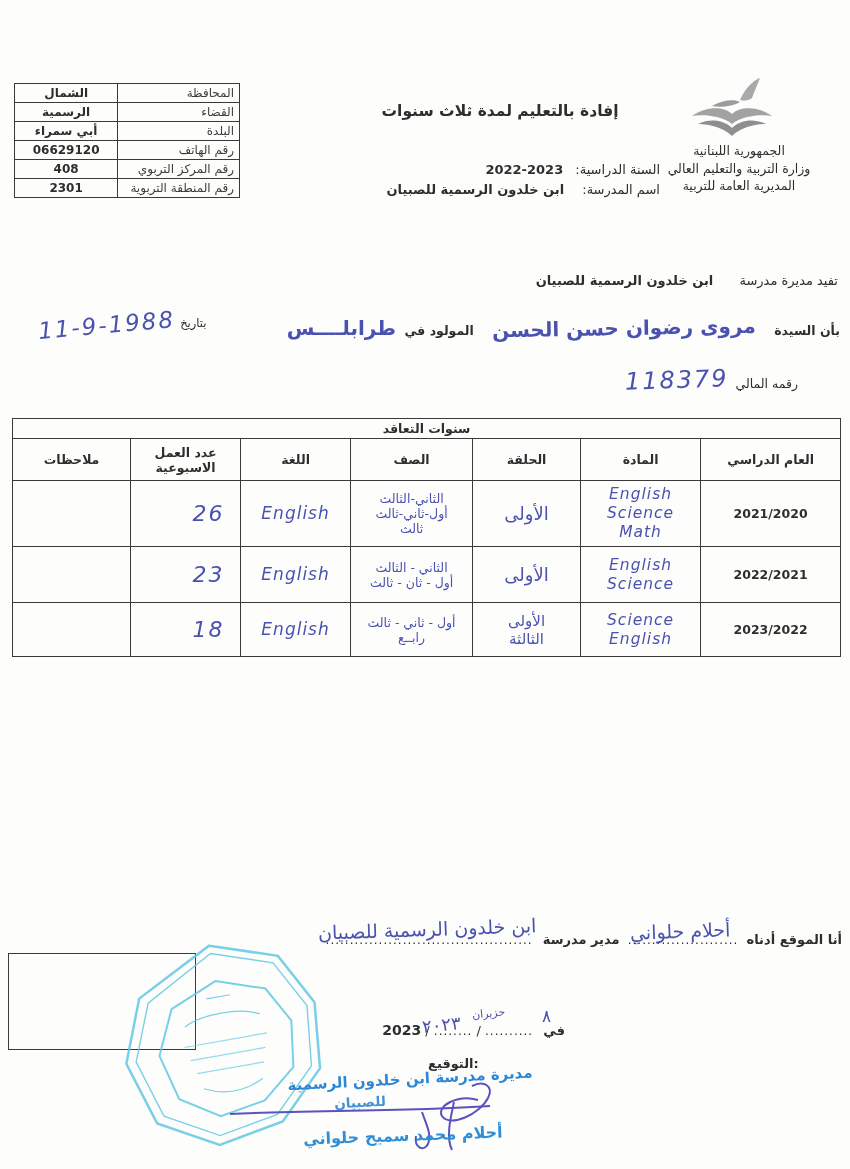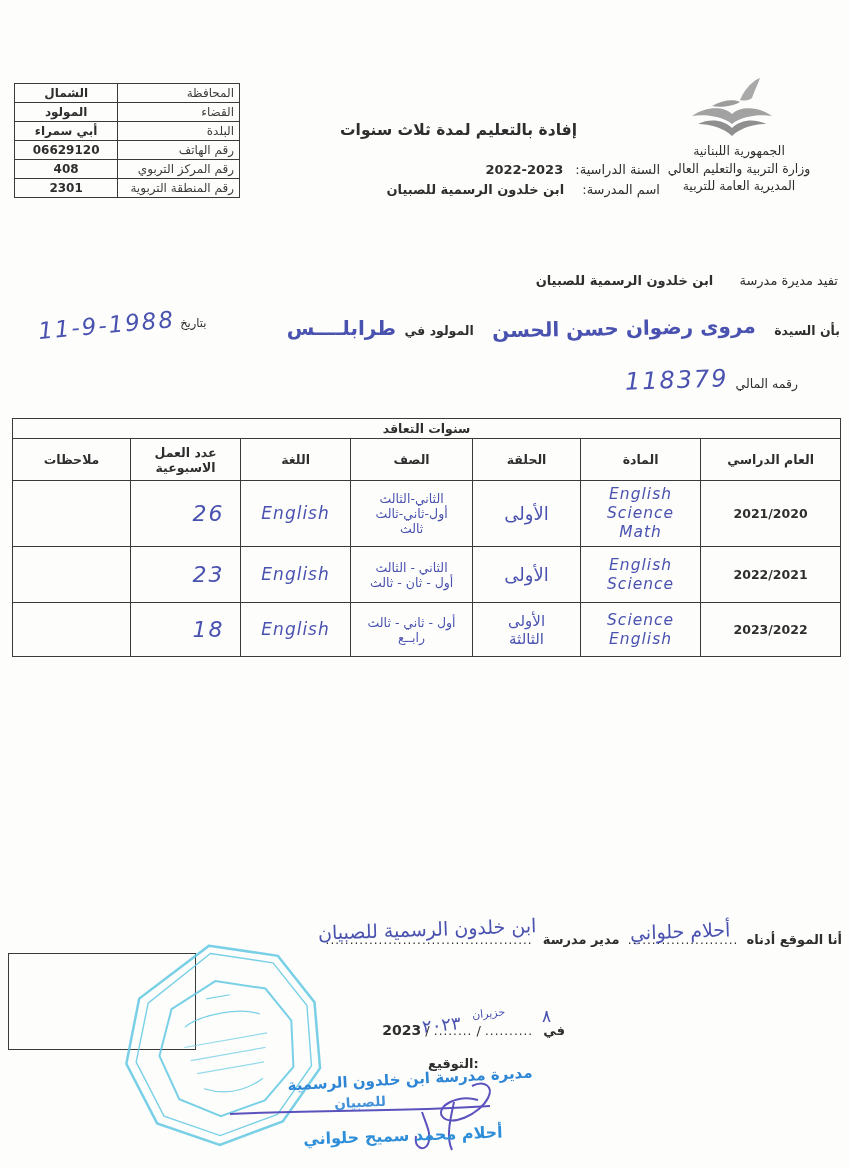--- a/index.html
+++ b/index.html
@@ -43,42 +43,42 @@
 <div class="page">
 
   <table class="info abs" style="left:14px; top:83px;">
     <tbody>
       <tr>
         <td class="lbl">المحافظة</td>
         <td class="val">الشمال</td>
       </tr>
       <tr>
         <td class="lbl">القضاء</td>
-        <td class="val">المولود</td>
+        <td class="val">الرسمية</td>
       </tr>
       <tr>
         <td class="lbl">البلدة</td>
         <td class="val">أبي سمراء</td>
       </tr>
       <tr>
         <td class="lbl">رقم الهاتف</td>
         <td class="val">06629120</td>
       </tr>
       <tr>
         <td class="lbl">رقم المركز التربوي</td>
         <td class="val">408</td>
       </tr>
       <tr>
         <td class="lbl">رقم المنطقة التربوية</td>
         <td class="val">2301</td>
       </tr>
     </tbody>
   </table>
 
-  <div class="abs b print" style="left:340px; top:121px; width:320px; text-align:left; font-size:15.5px;">إفادة بالتعليم لمدة ثلاث سنوات</div>
+  <div class="abs b print" style="left:340px; top:102px; width:320px; text-align:center; font-size:15.5px;">إفادة بالتعليم لمدة ثلاث سنوات</div>
 
   <div class="abs rtl" style="right:190px; top:160px; text-align:right; font-size:13px; line-height:20px;">
     <div>
       <span>السنة الدراسية:</span>
       <span class="b" style="margin-right:8px;">2023-2022</span>
     </div>
     <div>
       <span>اسم المدرسة:</span>
       <span class="b" style="margin-right:14px;">ابن خلدون الرسمية للصبيان</span>
     </div>

